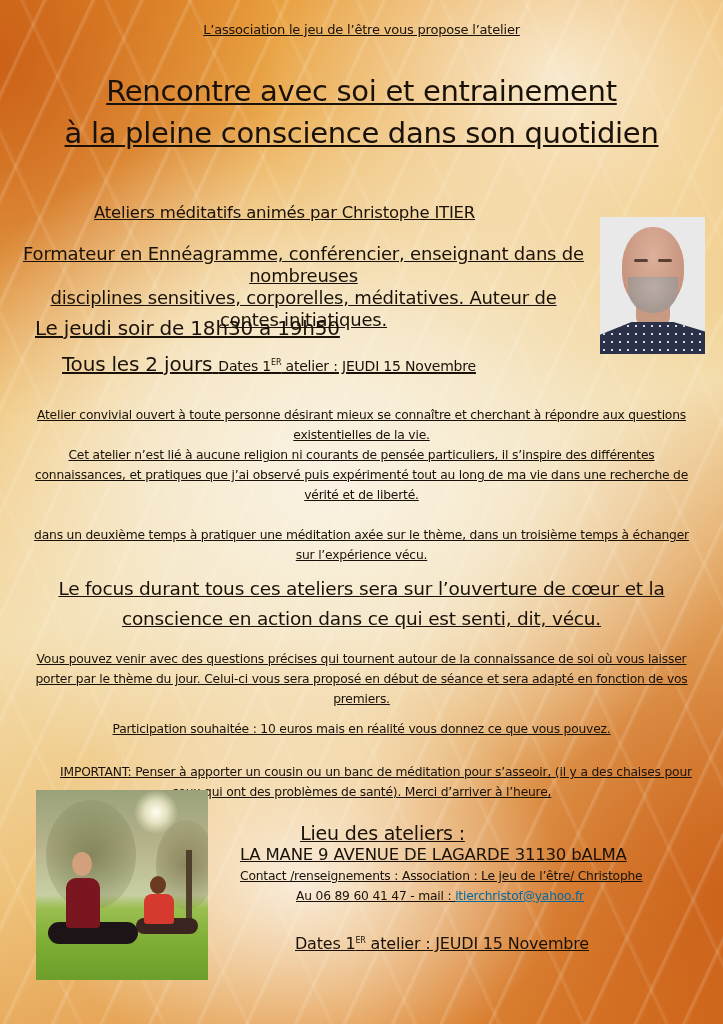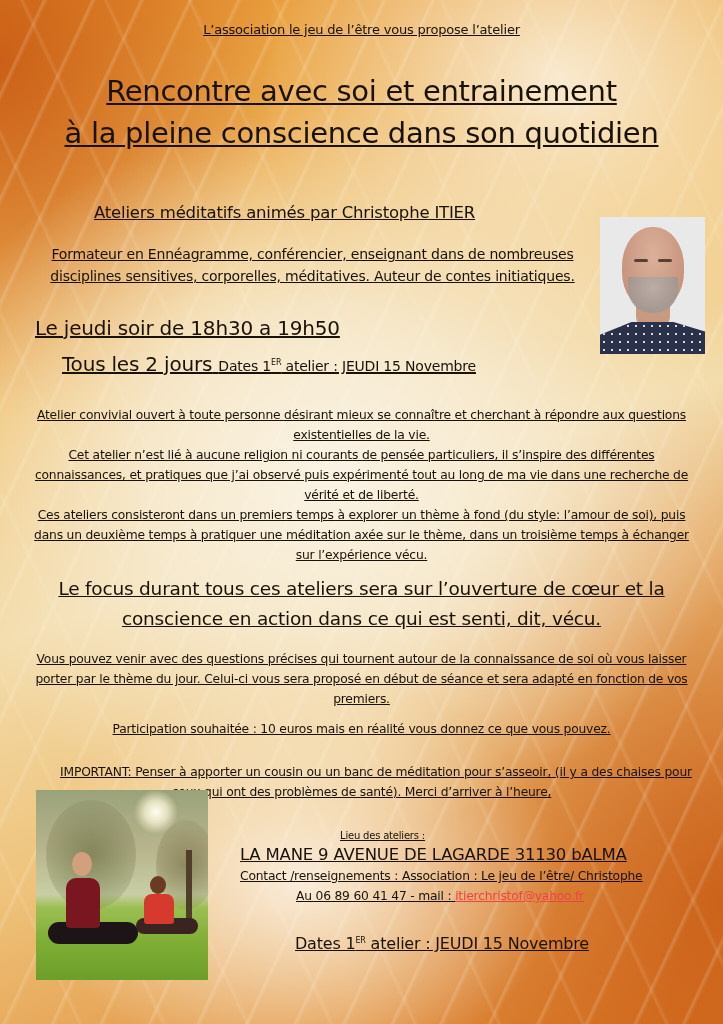--- a/index.html
+++ b/index.html
@@ -27,39 +27,39 @@
         repeating-linear-gradient(115deg, rgba(255,255,255,0) 0px, rgba(255,255,255,0) 38px, rgba(255,250,235,0.18) 40px, rgba(255,255,255,0) 44px),
         repeating-linear-gradient(65deg, rgba(255,255,255,0) 0px, rgba(255,255,255,0) 70px, rgba(255,245,225,0.12) 72px, rgba(255,255,255,0) 76px);
     }
     .abs { position: absolute; }
     .center { text-align: center; }
     .hand { font-family: "DejaVu Sans", sans-serif; letter-spacing: -0.2px; text-decoration: underline; }
 
     #intro { top: 22px; left: 0; width: 723px; font-size: 13px; }
     #title { top: 70px; left: 0; width: 723px; font-size: 29px; line-height: 42px; font-weight: normal; margin: 0; letter-spacing: -0.3px; }
     #animator { top: 203px; left: 94px; font-size: 16.5px; }
-    #bio { top: 243px; left: 30px; width: 565px; font-size: 14px; line-height: 22px; }
+    #bio { top: 243px; left: 21px; width: 565px; font-size: 18px; line-height: 22px; }
     #schedule { top: 316px; left: 35px; font-size: 20px; }
     #frequency { top: 352px; left: 62px; font-size: 20px; white-space: nowrap; }
     #frequency .small { font-size: 14px; }
     sup { font-size: 8px; }
 
     #desc { top: 405px; left: 30px; width: 663px; font-size: 12.3px; line-height: 20px; }
     #focus { top: 574px; left: 40px; width: 643px; font-size: 18.5px; line-height: 30px; }
     #questions { top: 649px; left: 30px; width: 663px; font-size: 12.3px; line-height: 20px; }
     #participation { top: 722px; left: 0; width: 723px; font-size: 12.3px; }
     #important { top: 762px; left: 30px; width: 663px; font-size: 12.3px; line-height: 20px; }
     #important .lbl { text-decoration: underline; padding-left: 29px; }
 
-    #venue-label { top: 822px; left: 200px; width: 365px; font-size: 10px; margin-top: 8px; }
+    #venue-label { top: 822px; left: 200px; width: 365px; font-size: 19px; }
     #venue-label .u { text-decoration: underline; }
     #address { top: 845px; left: 200px; width: 535px; font-size: 16.5px; letter-spacing: -0.2px; padding-left: 40px; box-sizing: border-box; width: 470px; }
     #contact { top: 869px; left: 240px; font-size: 12.3px; }
     #phone-line { top: 889px; left: 296px; font-size: 12.3px; }
-    #phone-line a { color: #ef4444; text-decoration: underline; }
+    #phone-line a { color: #0369a1; text-decoration: underline; }
     #dates-footer { top: 934px; left: 295px; font-size: 16px; }
 
     .photo { position: absolute; overflow: hidden; }
     #portrait {
       top: 217px; left: 600px; width: 105px; height: 137px;
       background: #e9e9ea;
     }
     #portrait .shirt {
       position: absolute; left: 0; right: 0; bottom: 0; height: 32px;
       background:
@@ -137,21 +137,21 @@
   <span>Tous les 2 jours</span>
   <span class="small"><span>Dates 1</span><sup>ER</sup><span> atelier : JEUDI  15 Novembre</span></span>
 </div>
 
 <div class="abs center hand" id="desc">
   <span>Atelier convivial ouvert à toute personne désirant mieux se connaître et cherchant à répondre aux questions</span><br>
   <span>existentielles de la vie.</span><br>
   <span>Cet atelier n’est lié à aucune religion ni courants de pensée particuliers, il s’inspire des différentes</span><br>
   <span>connaissances, et pratiques que j’ai observé puis expérimenté tout au long de ma vie dans une recherche de</span><br>
   <span>vérité et de liberté.</span><br>
-  <span>Ces ateliers consisteront dans un premiers temps à explorer un thème à fond (du style: l’amour de soi), puis</span><br>
+  <br>
   <span>dans un deuxième temps à pratiquer une méditation axée sur le thème, dans un troisième temps à échanger</span><br>
   <span>sur l’expérience vécu.</span>
 </div>
 
 <div class="abs center hand" id="focus">
   <span>Le focus durant tous ces ateliers sera sur l’ouverture de cœur et la</span><br>
   <span>conscience en action dans ce qui est senti, dit, vécu.</span>
 </div>
 
 <div class="abs center hand" id="questions">

